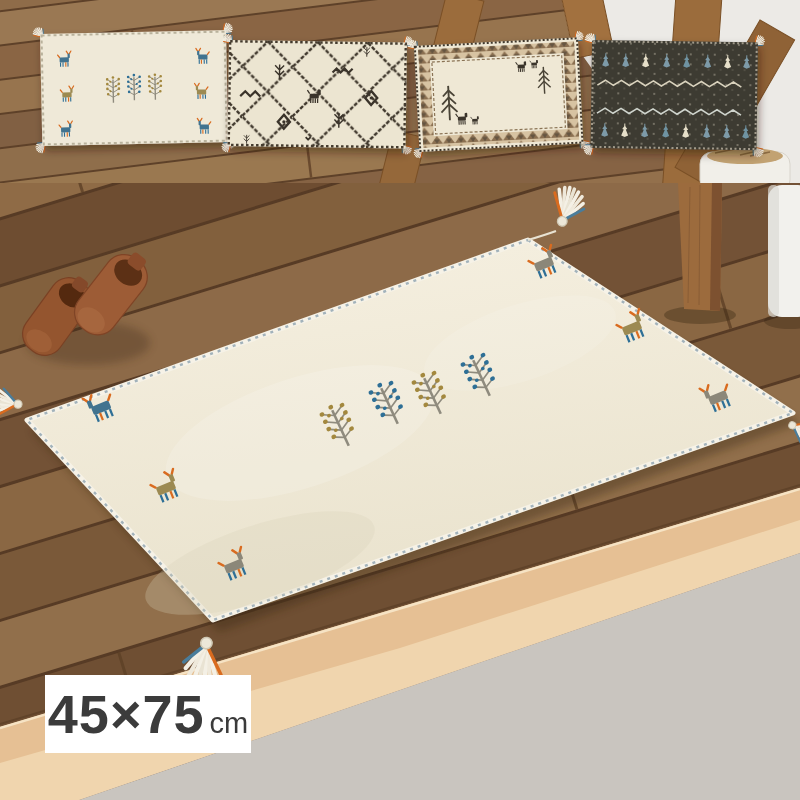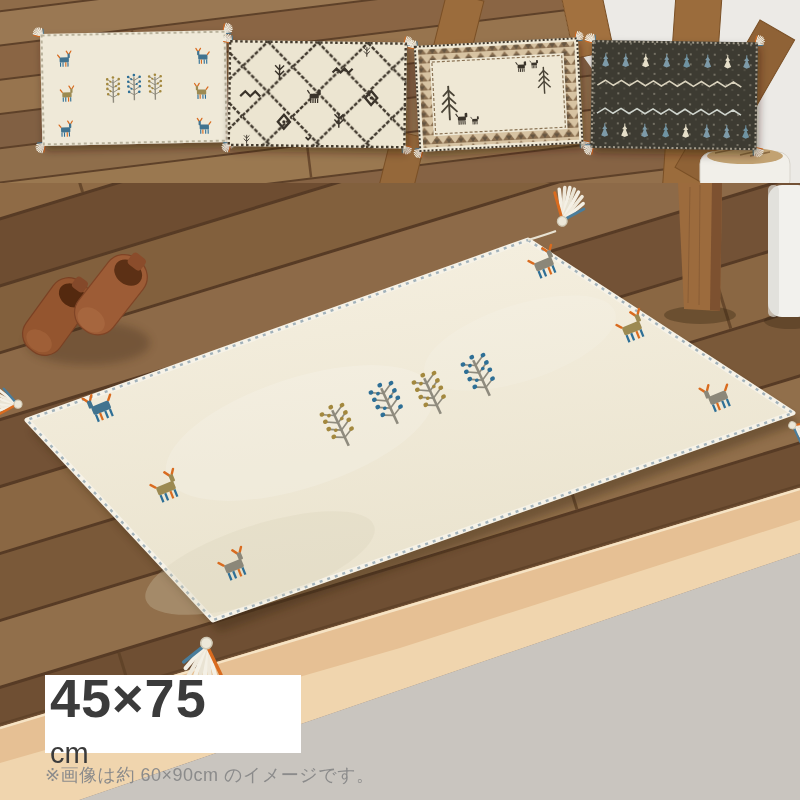--- a/index.html
+++ b/index.html
@@ -2,23 +2,23 @@
 <html style="--rug-cream: #efe9d8; --rug-charcoal: #3e3a33; --pattern-dark-brown: #3f372c; --motif-blue: #2e6f96; --motif-steel-blue: #7d9aa8; --motif-orange: #d96b1f; --motif-olive: #9c8a52; --motif-gray: #8b8779; --wood-floor: #7c5a3b; --step-beige: #e6c094; --entry-floor-gray: #c9c5bf; --badge-bg: #ffffff; --badge-text: #3b3b3b; --caption-text: #8b8b8b;"><head>
 <meta charset="utf-8">
 <style>
   html,body{margin:0;padding:0;background:#fff;}
   .stage{position:relative;width:800px;height:800px;overflow:hidden;
          font-family:"Liberation Sans","DejaVu Sans",sans-serif;}
   .stage svg{position:absolute;display:block;}
   #defs{width:0;height:0;position:absolute;}
   #strip{left:0;top:0;}
   #scene{left:0;top:183px;}
-  .size-badge{position:absolute;left:45px;top:675px;width:256px;height:78px;
+  .size-badge{position:absolute;left:45px;top:675px;width:206px;height:78px;
       background:var(--badge-bg,#fff);display:flex;align-items:baseline;
-      justify-content:center;color:var(--badge-text,#3b3b3b);flex-direction:column;}
+      justify-content:center;color:var(--badge-text,#3b3b3b);}
   .size-num{font-size:54px;font-weight:700;letter-spacing:1px;line-height:78px;}
   .size-unit{font-size:29px;font-weight:400;margin-left:5px;}
   .caption{position:absolute;left:45px;top:763px;font-size:18px;
       color:var(--caption-text,#8b8b8b);letter-spacing:.5px;font-weight:500;}
 </style>
 </head>
 <body>
 
 <div class="stage">
 
@@ -325,15 +325,14 @@
       <ellipse cx="0" cy="24" rx="15" ry="11" fill="#b06f45" opacity="0.5"></ellipse>
     </g>
   </g>
 </svg>
 
 <div class="size-badge">
   <span class="size-num">45×75</span>
       <span class="size-unit">cm</span>
 </div>
 
-<div class="caption">※画像は約 60×90cm のイメージです。</div>
 
 </div>
 
 </body></html>

